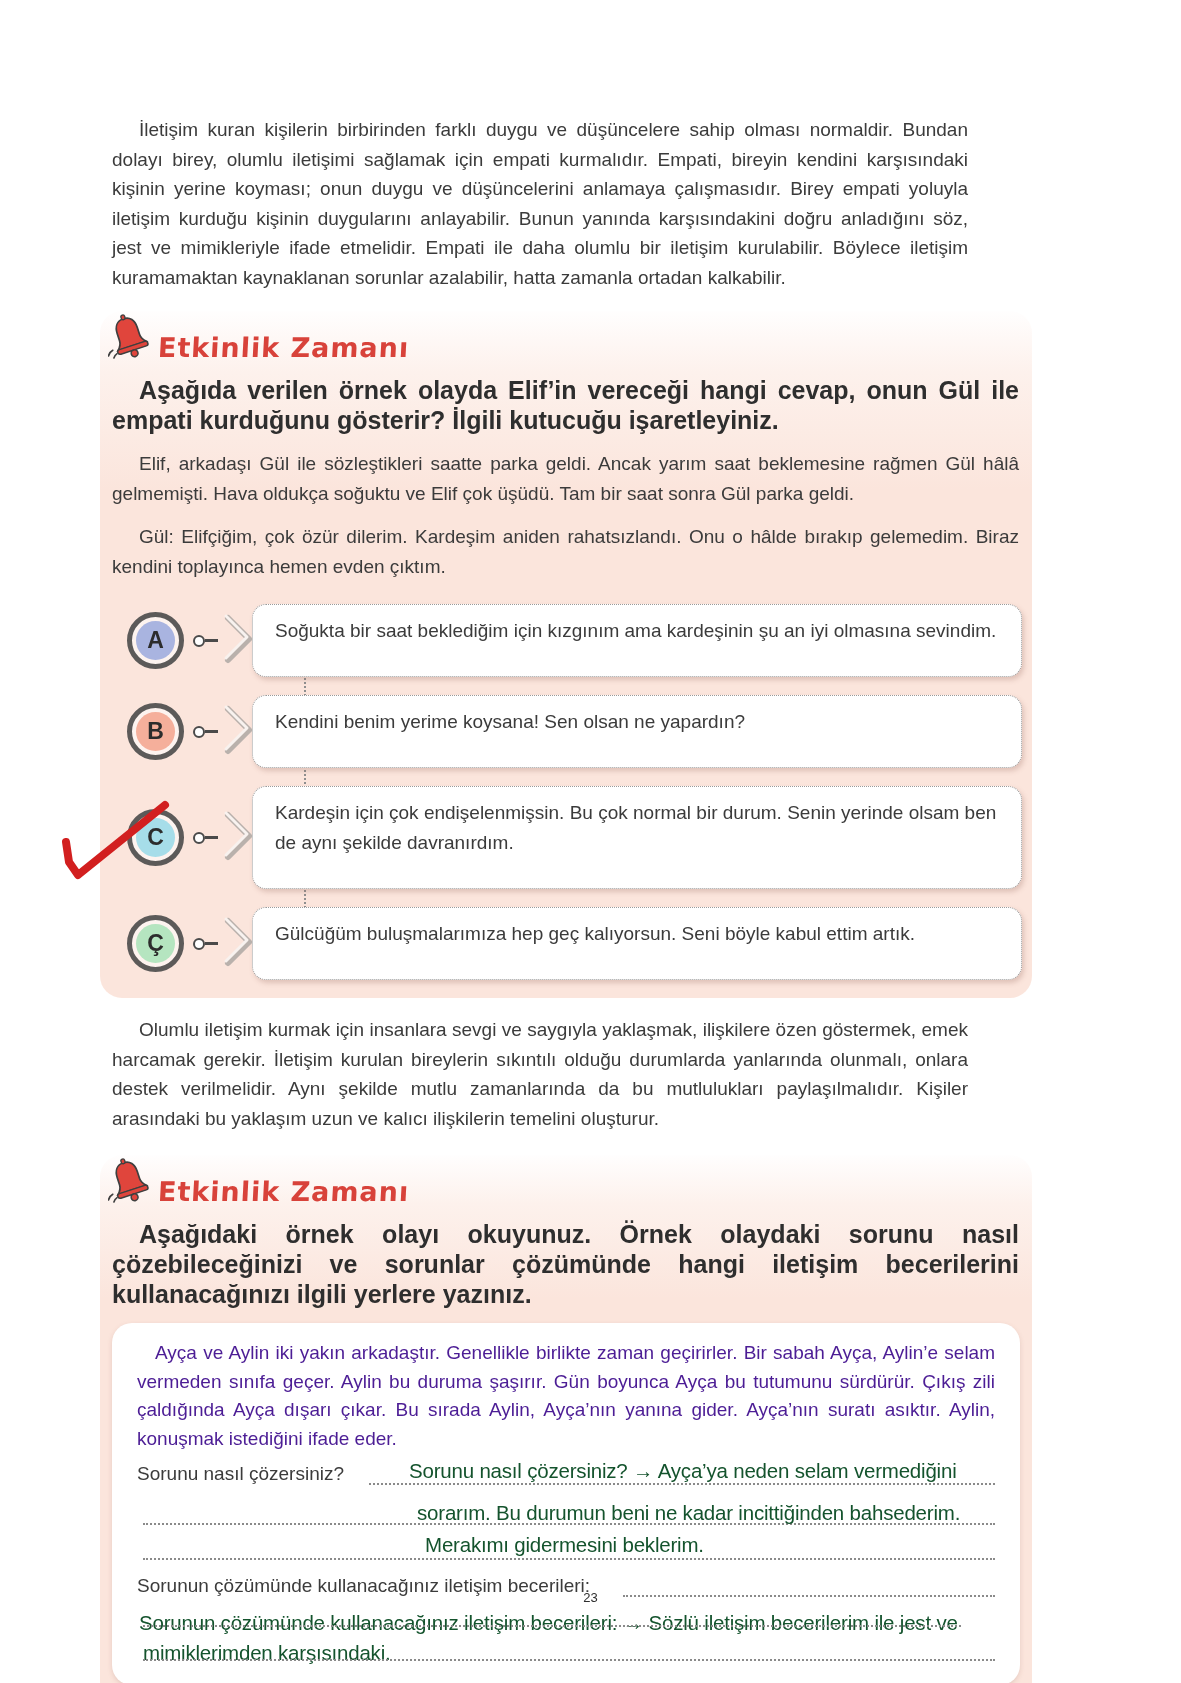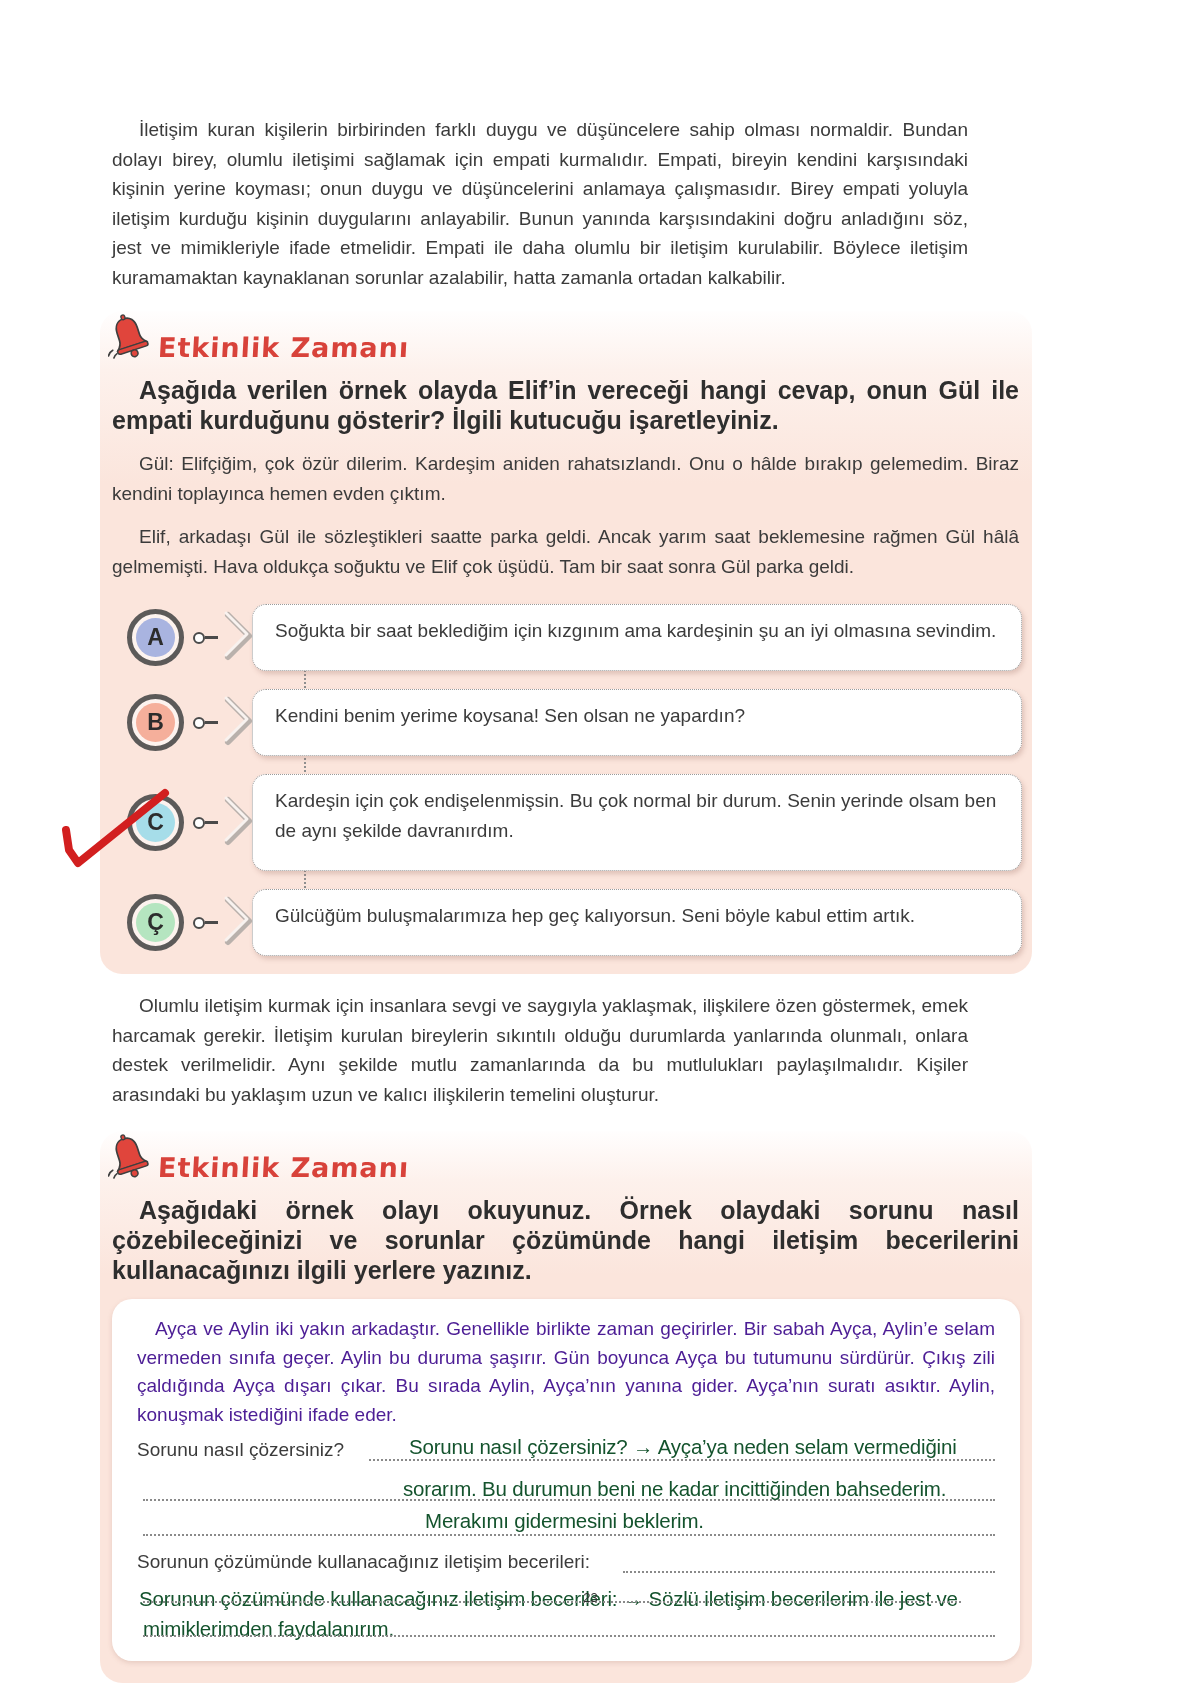--- a/index.html
+++ b/index.html
@@ -62,21 +62,21 @@
   .c-ç { background:#b5e5c0; }
   .connector { flex:0 0 auto; display:flex; align-items:center; margin-left:9px; z-index:2; }
   .conn-ring {
     width:12px; height:12px; border-radius:50%; border:2.5px solid #4a4a4a; background:#fff;
   }
   .conn-dash { width:13px; height:2.5px; background:#4a4a4a; }
   .chevron { flex:0 0 auto; margin-left:5px; margin-right:-3px; z-index:1; }
   .opt-box {
     flex:1 1 auto; min-height:64px; background:#ffffff;
     border:1.5px dotted #9a9a9a; border-radius:14px;
-    padding:11px 20px 24px 22px;
+    padding:11px 20px 30px 22px;
     font-size:19px; line-height:30px; text-align:left; color:#3b3b3b;
     box-shadow:2px 3px 5px rgba(150,100,90,0.28);
   }
   .checkmark { position:absolute; left:-48px; top:-12px; z-index:3; }
 
   
   .worksheet {
     margin:14px 12px 0 12px; background:#ffffff; border-radius:20px;
     padding:16px 25px 14px 25px; box-shadow:0 2px 5px rgba(160,110,100,0.22);
   }
@@ -110,23 +110,23 @@
           </g>
           <path d="M5 41 q-3.5 2 -4.5 6" fill="none" stroke="#3f3f3f" stroke-width="1.7" stroke-linecap="round"></path>
           <path d="M9.5 44.5 q-2.5 1.6 -3.3 4.6" fill="none" stroke="#3f3f3f" stroke-width="1.7" stroke-linecap="round"></path>
         </svg>
       </span>
       <span class="act-title">Etkinlik Zamanı</span>
     </div>
 
     <p class="act-instruction">Aşağıda verilen örnek olayda Elif’in vereceği hangi cevap, onun Gül ile empati kurduğunu gösterir? İlgili kutucuğu işaretleyiniz.</p>
 
+    <p class="body-text indent act-para">Elif, arkadaşı Gül ile sözleştikleri saatte parka geldi. Ancak yarım saat beklemesine rağmen Gül hâlâ gelmemişti. Hava oldukça soğuktu ve Elif çok üşüdü. Tam bir saat sonra Gül parka geldi.</p>
+
     <p class="body-text indent act-para">Gül: Elifçiğim, çok özür dilerim. Kardeşim aniden rahatsızlandı. Onu o hâlde bırakıp gelemedim. Biraz kendini toplayınca hemen evden çıktım.</p>
-
-    <p class="body-text indent act-para">Elif, arkadaşı Gül ile sözleştikleri saatte parka geldi. Ancak yarım saat beklemesine rağmen Gül hâlâ gelmemişti. Hava oldukça soğuktu ve Elif çok üşüdü. Tam bir saat sonra Gül parka geldi.</p>
 
     <div class="options">
       <div class="dotted-spine"></div>
 
       <div class="opt-row">
         <div class="opt-circle">
           <div class="inner c-a">A</div>
         </div>
         <div class="connector">
           <span class="conn-ring"></span>
@@ -223,32 +223,32 @@
     <div class="worksheet">
       <p class="story">Ayça ve Aylin iki yakın arkadaştır. Genellikle birlikte zaman geçirirler. Bir sabah Ayça, Aylin’e selam vermeden sınıfa geçer. Aylin bu duruma şaşırır. Gün boyunca Ayça bu tutumunu sürdürür. Çıkış zili çaldığında Ayça dışarı çıkar. Bu sırada Aylin, Ayça’nın yanına gider. Ayça’nın suratı asıktır. Aylin, konuşmak istediğini ifade eder.</p>
 
       <div class="answers">
 
         <span class="ans-label" style="left:0; top:4px;">Sorunu nasıl çözersiniz?</span>
         <span class="rule" style="left:232px; right:0; top:24px;"></span>
         <span class="red-line" style="left:272px; top:0;">Sorunu nasıl çözersiniz? → Ayça’ya neden selam vermediğini</span>
 
         <span class="rule" style="left:6px; right:0; top:64px;"></span>
-        <span class="red-line" style="left:266px; top:42px;">sorarım. Bu durumun beni ne kadar incittiğinden bahsederim.</span>
+        <span class="red-line" style="left:280px; top:42px;">sorarım. Bu durumun beni ne kadar incittiğinden bahsederim.</span>
 
         <span class="rule" style="left:6px; right:0; top:99px;"></span>
         <span class="red-line" style="left:288px; top:74px;">Merakımı gidermesini beklerim.</span>
 
         <span class="ans-label" style="left:0; top:116px;">Sorunun çözümünde kullanacağınız iletişim becerileri:</span>
         <span class="rule" style="left:486px; right:0; top:136px;"></span>
 
         <span class="red-line" style="left:2px; top:152px;">Sorunun çözümünde kullanacağınız iletişim becerileri: → Sözlü iletişim becerilerim ile jest ve</span>
         <span class="rule" style="left:6px; right:34px; top:166px;"></span>
 
-        <span class="red-line" style="left:6px; top:182px;">mimiklerimden faydalanırım.</span>
+        <span class="red-line" style="left:6px; top:182px;">mimiklerimden karşısındaki.</span>
         <span class="rule" style="left:6px; right:0; top:200px;"></span>
       </div>
     </div>
   </section>
 
   <div class="page-number">23</div>
 
 </div>
 
 </body></html>

